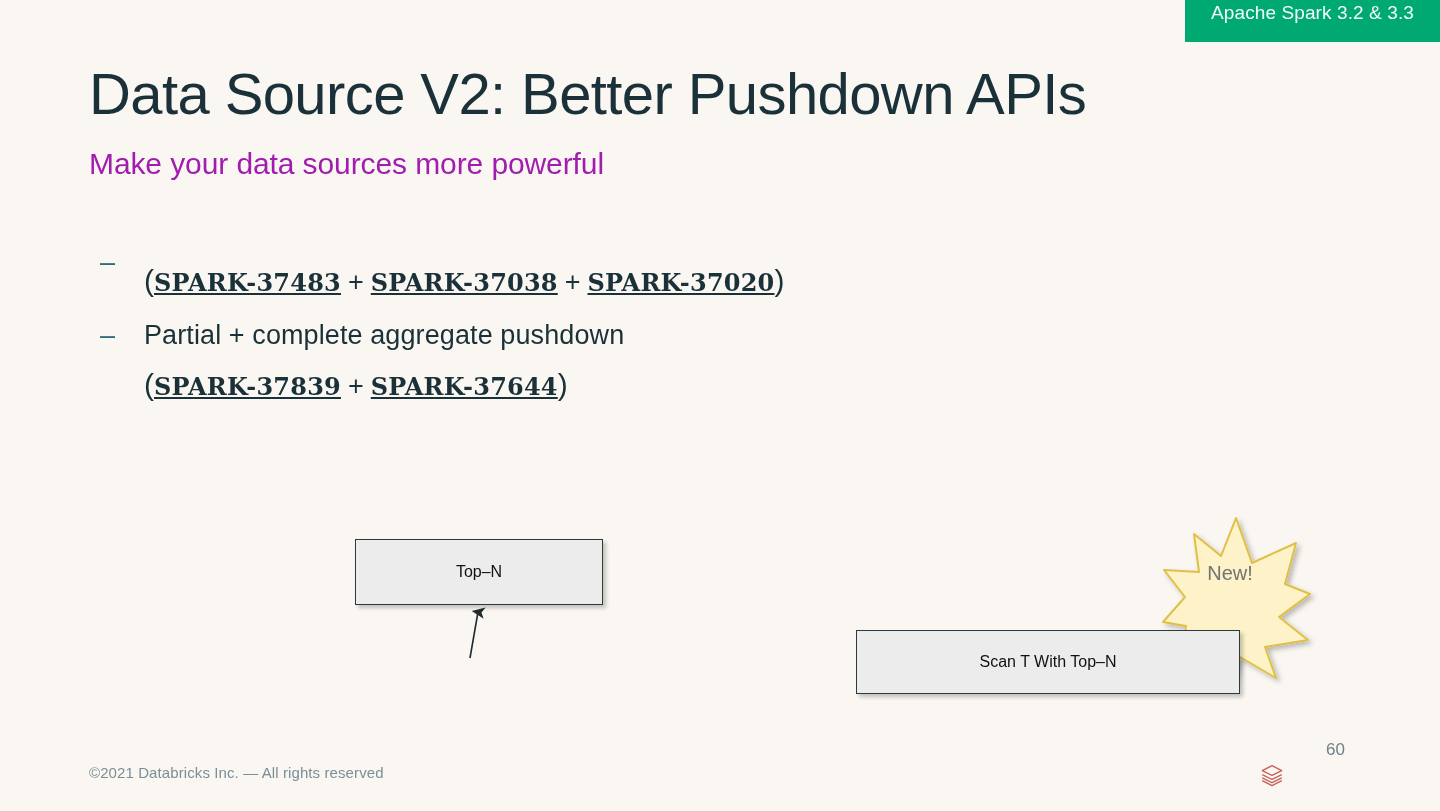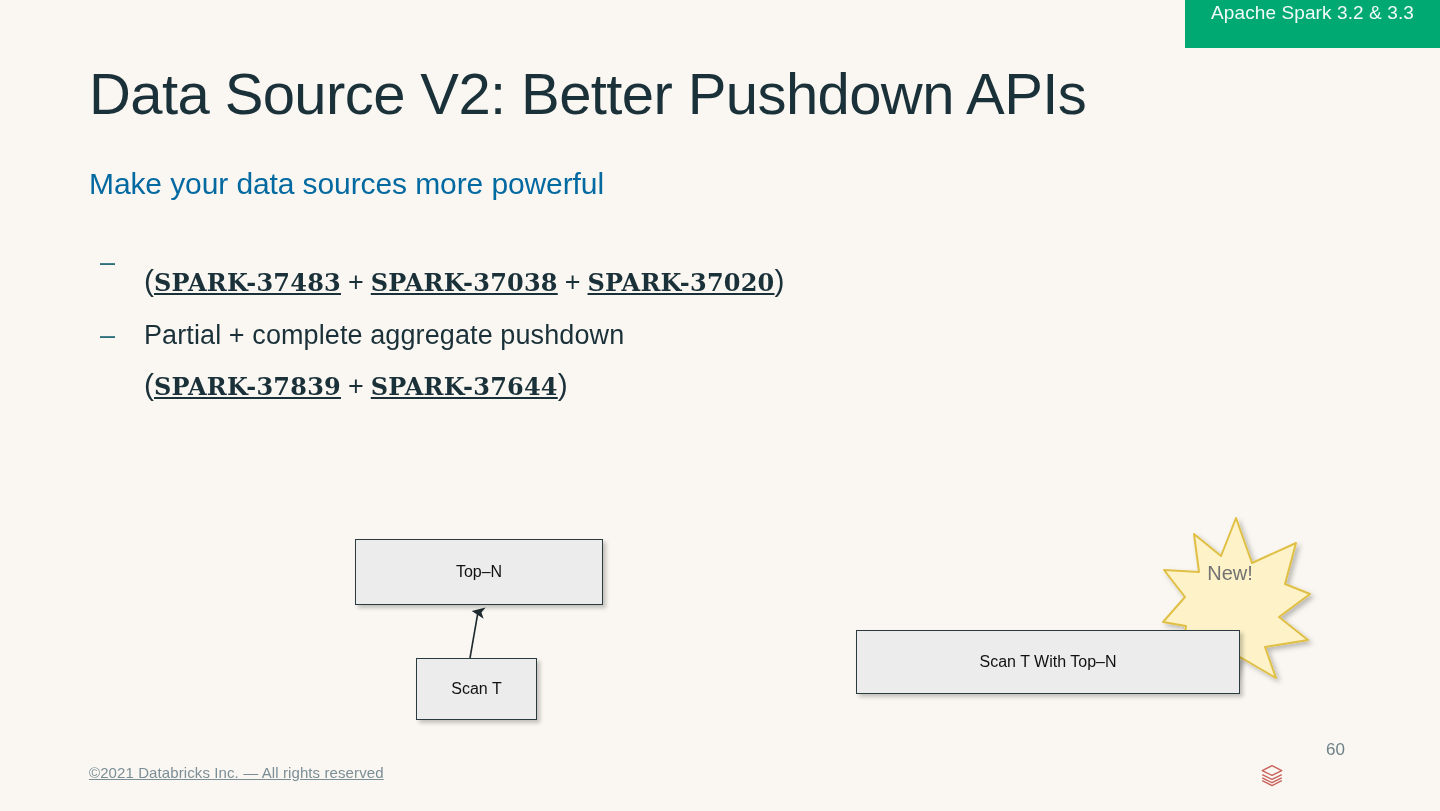--- a/index.html
+++ b/index.html
@@ -14,21 +14,21 @@
     overflow: hidden;
     position: relative;
   }
 
   
   .version-badge {
     position: absolute;
     top: 0;
     left: 1185px;
     width: 255px;
-    height: 48px;
+    height: 42px;
     background: #00A972;
     color: #F2FBF7;
     font-size: 19px;
     line-height: 24px;
     text-align: center;
     padding-top: 1px;
     box-sizing: border-box;
     letter-spacing: 0.1px;
   }
 
@@ -39,24 +39,24 @@
     top: 57px;
     font-size: 58px;
     line-height: 74px;
     color: #1B3139;
     letter-spacing: -0.6px;
     white-space: nowrap;
   }
   .subtitle {
     position: absolute;
     left: 89px;
-    top: 164px;
+    top: 144px;
     font-size: 30px;
     line-height: 40px;
-    color: #0369a1;
+    color: #a21caf;
     letter-spacing: -0.1px;
     white-space: nowrap;
   }
 
   
   .bullets {
     position: absolute;
     left: 100px;
     top: 238px;
     width: 1100px;
@@ -131,21 +131,20 @@
   }
 
   
   .footer-copy {
     position: absolute;
     left: 89px;
     top: 764px;
     font-size: 15px;
     color: #7B8E96;
     letter-spacing: 0.1px;
-    text-decoration: underline;
   }
   .footer-logo {
     position: absolute;
     left: 1259px;
     top: 762px;
     width: 26px;
     height: 26px;
   }
   .footer-page {
     position: absolute;
@@ -206,21 +205,20 @@
              L 1310 94  L 1279 117 L 1308 140
              L 1265 147 L 1276 178 L 1240 157
              L 1232 186 L 1207 152 L 1181 162
              L 1186 126 L 1163 122 L 1185 97
              L 1164 70  L 1199 72  L 1194 34
              L 1221 56 Z" fill="#FDF2C8" stroke="#E0BF45" stroke-width="2" stroke-linejoin="round" filter="url(#softshadow)"></path>
   </svg>
 
   <div class="node-box" id="box-topn">Top–N</div>
 
-  <div class="node-box" id="box-scant">Scan T</div>
 
   <div class="node-box" id="box-scan-topn">Scan T With Top–N</div>
 
   <div class="star-label">New!</div>
 
 </div>
 
 <div class="footer-copy">©2021 Databricks Inc. — All rights reserved</div>
 
 <svg class="footer-logo" viewBox="0 0 32 32">

